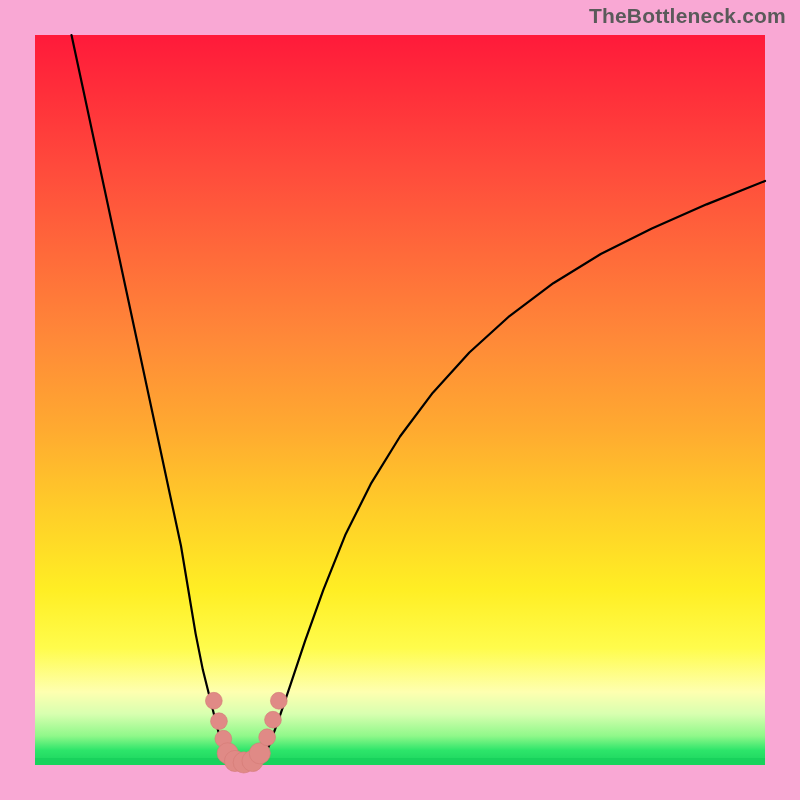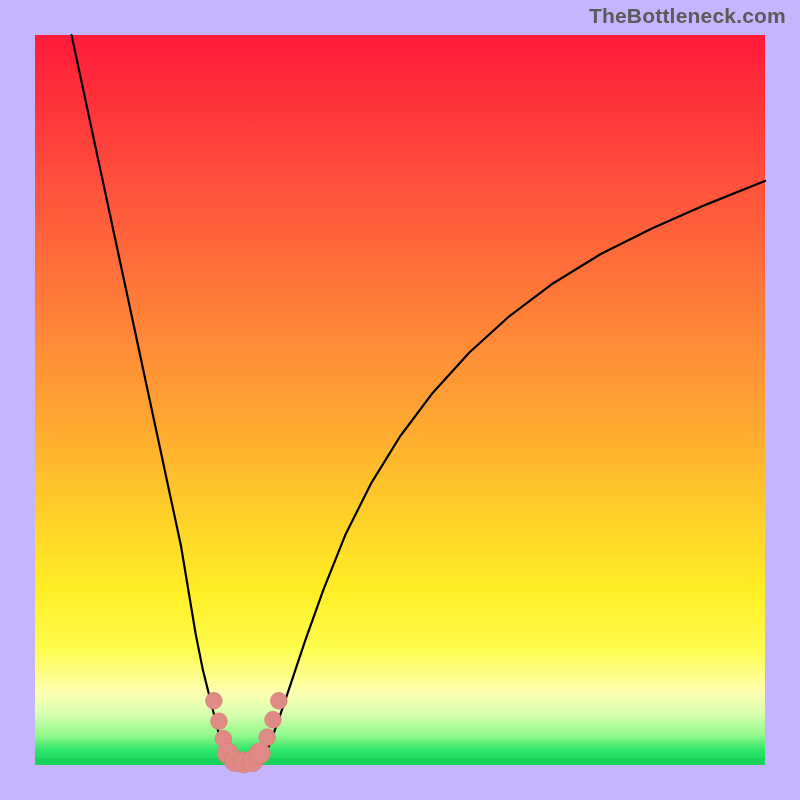--- a/index.html
+++ b/index.html
@@ -10,21 +10,21 @@
     overflow: hidden;
     background: #000;
     font-family: Arial, Helvetica, sans-serif;
   }
   .frame {
     position: absolute;
     top: 0;
     left: 0;
     width: 800px;
     height: 800px;
-    background: #c4b5fd;
+    background: #f9a8d4;
   }
   .plot-area {
     position: absolute;
     top: 35px;
     left: 35px;
     width: 730px;
     height: 730px;
     
     background: linear-gradient(
       to bottom,

